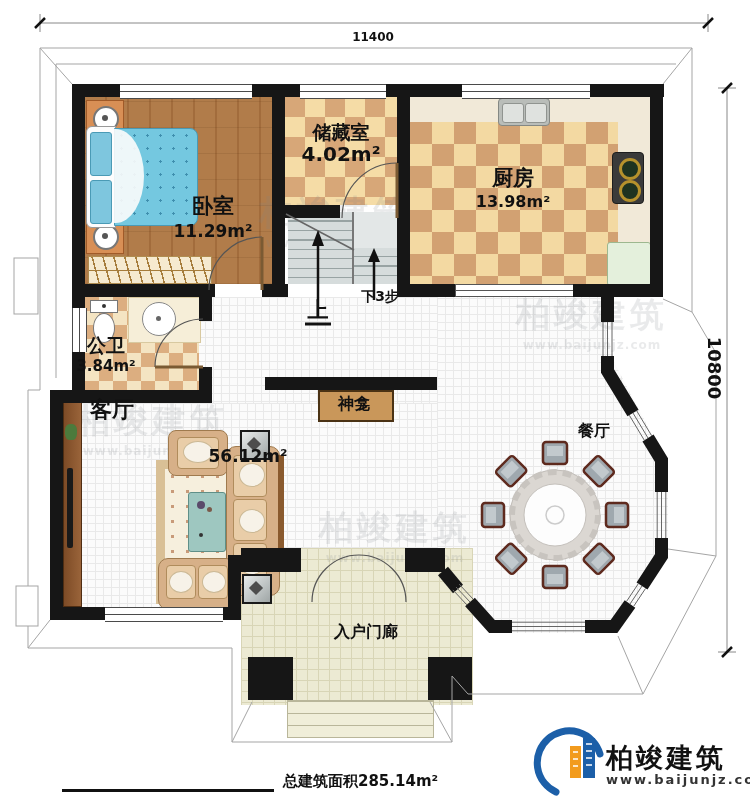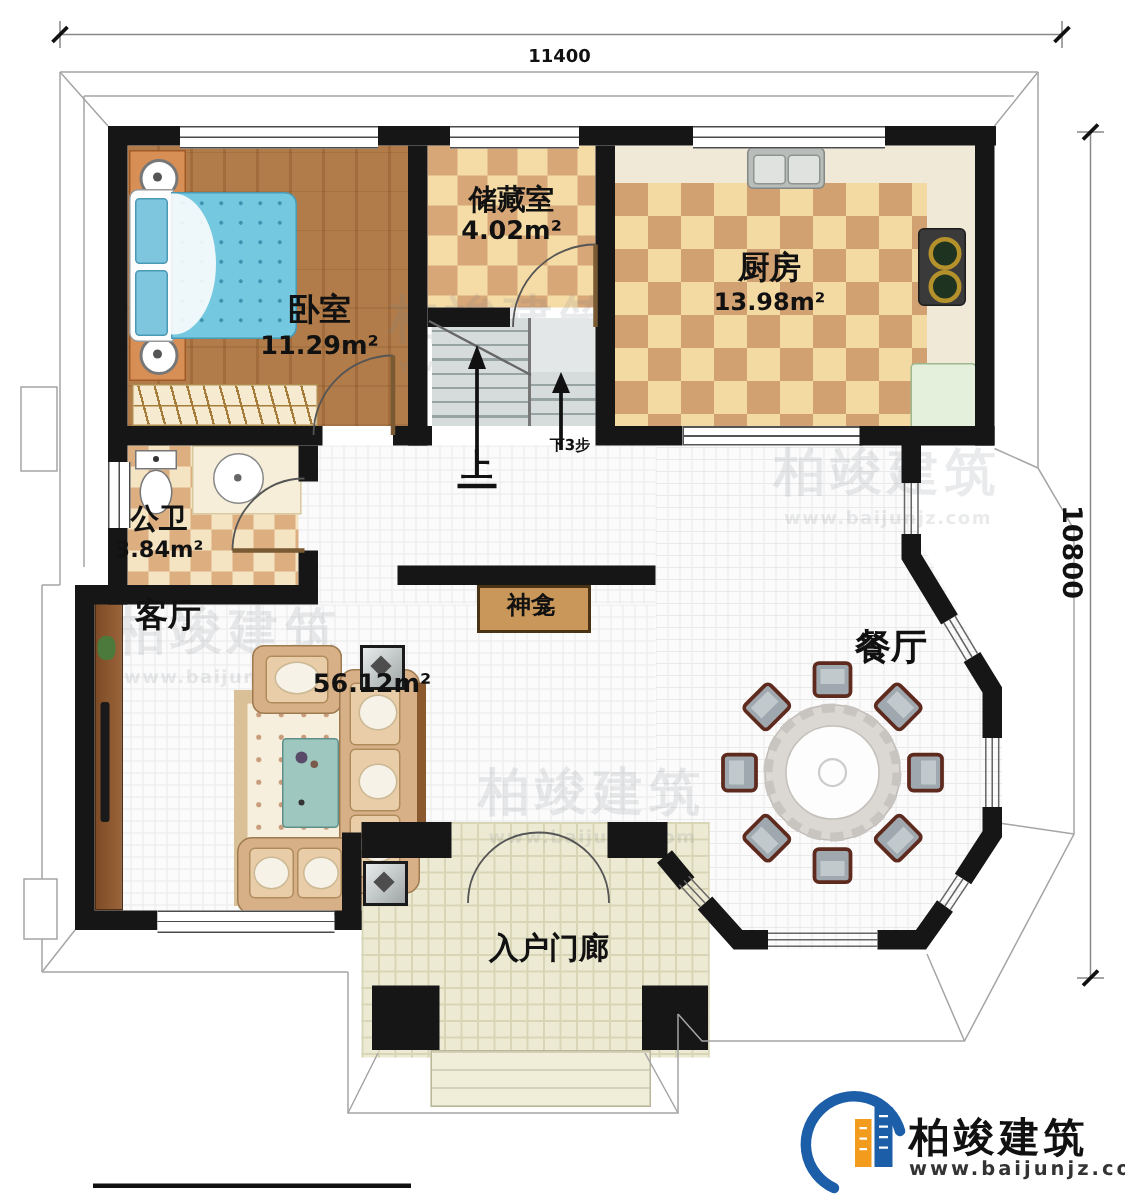--- a/index.html
+++ b/index.html
@@ -298,30 +298,31 @@
       <path d="M573,752 H578 M573,759 H578 M573,766 H578 M586,744 H592 M586,751 H592 M586,758 H592 M586,765 H592" stroke="#fff" stroke-width="1.5"></path>
     </g>
   </svg>
 
   <div class="abs lbl" style="left:373px;top:37px;font-size:12px;">11400</div>
   <div class="abs lbl" style="left:714px;top:368px;font-size:18px;transform:translate(-50%,-50%) rotate(90deg);">10800</div>
 
   <div class="abs lbl" style="left:213px;top:206px;font-size:21px;">卧室</div>
   <div class="abs lbl" style="left:213px;top:231px;font-size:17px;">11.29m²</div>
   <div class="abs lbl" style="left:341px;top:133px;font-size:19px;">储藏室</div>
-  <div class="abs lbl" style="left:341px;top:154px;font-size:17px;">4.02m²</div>
+  <div class="abs lbl" style="left:341px;top:154px;font-size:20px;">4.02m²</div>
   <div class="abs lbl" style="left:513px;top:178px;font-size:21px;">厨房</div>
   <div class="abs lbl" style="left:513px;top:201px;font-size:16px;">13.98m²</div>
   <div class="abs lbl" style="left:106px;top:346px;font-size:19px;">公卫</div>
   <div class="abs lbl" style="left:106px;top:366px;font-size:15px;">3.84m²</div>
   <div class="abs lbl" style="left:112px;top:410px;font-size:22px;">客厅</div>
   <div class="abs lbl" style="left:248px;top:456px;font-size:17px;">56.12m²</div>
-  <div class="abs lbl" style="left:594px;top:431px;font-size:24px;">餐厅</div>
+  <div class="abs lbl" style="left:594px;top:431px;font-size:16px;">餐厅</div>
   <div class="abs lbl" style="left:354px;top:404px;font-size:16px;">神龛</div>
-  <div class="abs lbl" style="left:366px;top:632px;font-size:20px;">入户门廊</div>
+  <div class="abs lbl" style="left:366px;top:632px;font-size:16px;">入户门廊</div>
   <div class="abs lbl" style="left:318px;top:310px;font-size:21px;">上</div>
-  <div class="abs lbl" style="left:380px;top:297px;font-size:10px;">下3步</div>
+  <div class="abs lbl" style="left:380px;top:297px;font-size:14px;">下3步</div>
 
   <div class="abs" style="left:62px;top:789px;width:212px;height:3px;background:#111;"></div>
+  <div class="abs note" style="left:283px;top:772px;">总建筑面积285.14m²</div>
   <div class="abs brandname" style="left:606px;top:740px;">柏竣建筑</div>
   <div class="abs brandurl" style="left:606px;top:772px;">www.baijunjz.com</div>
 
 </div>
 
 </body></html>

